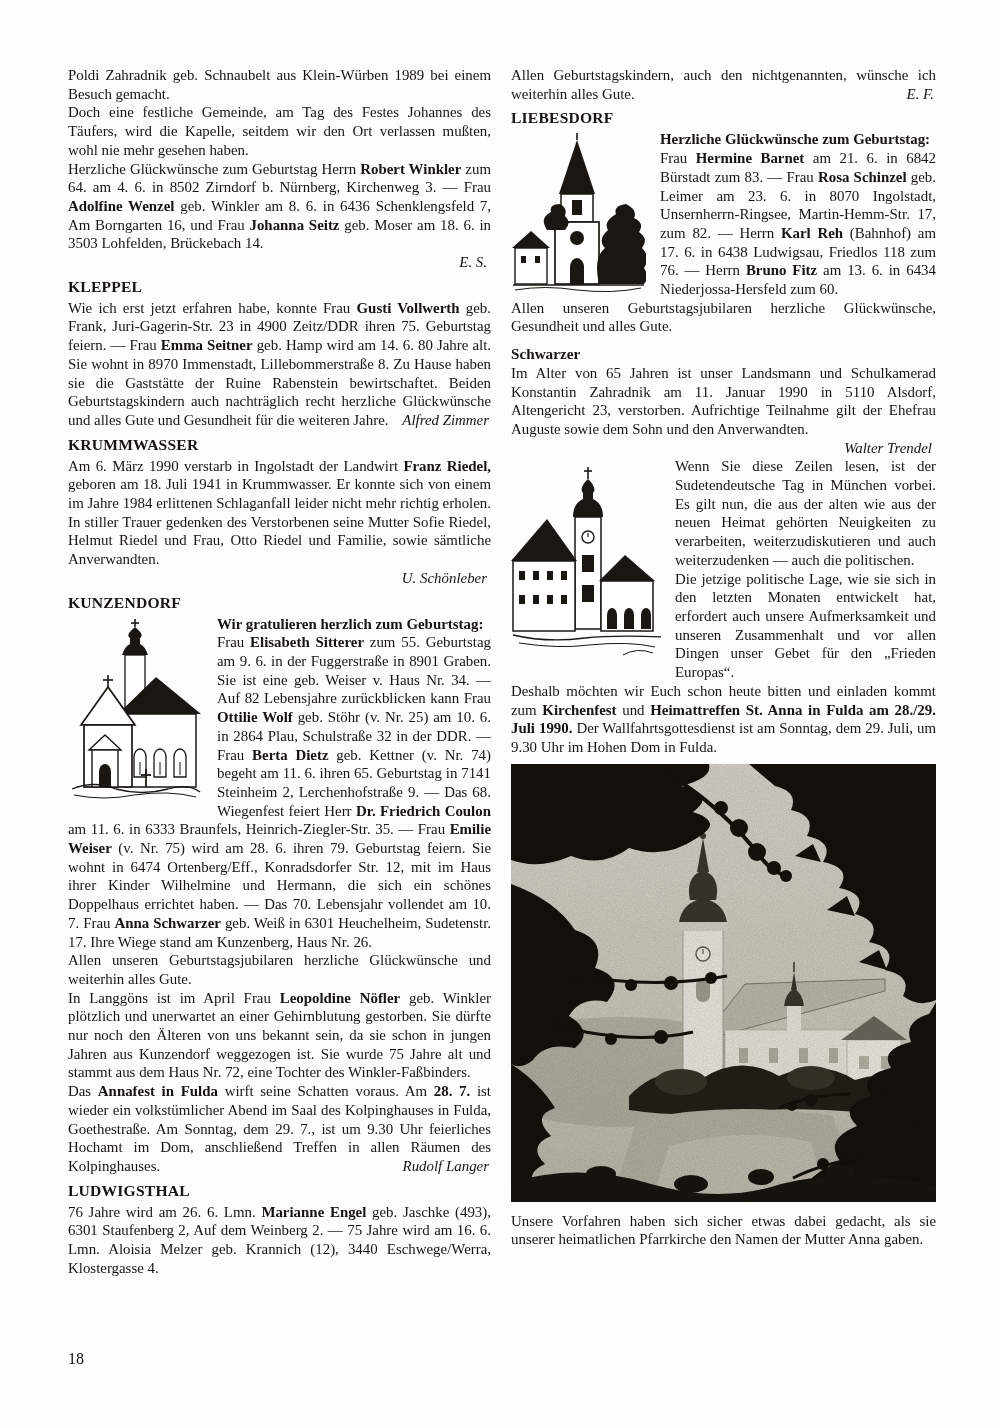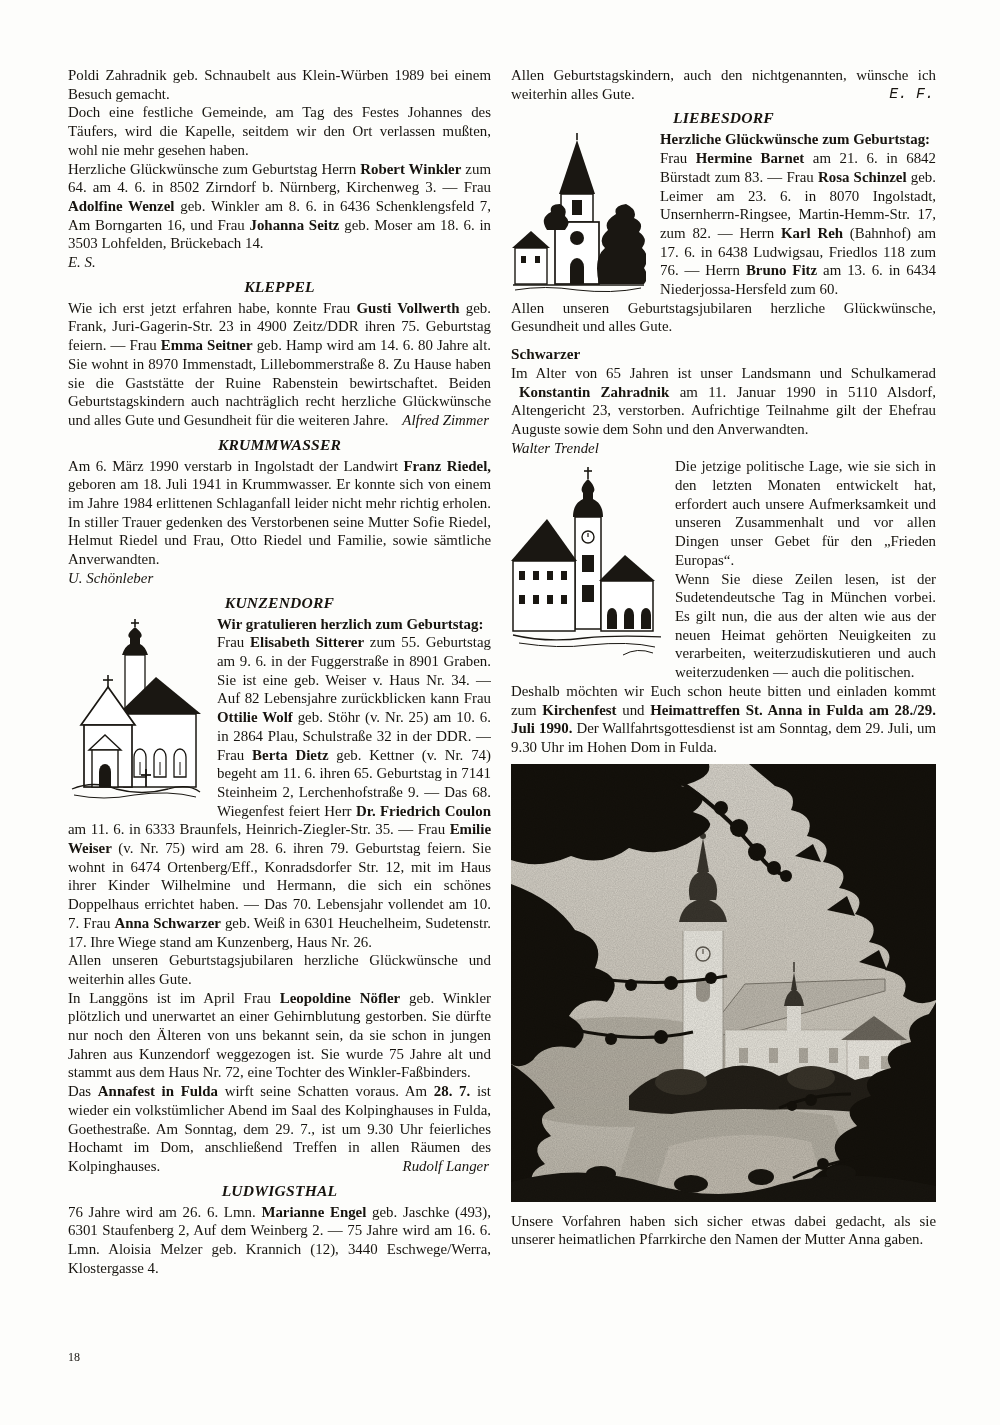--- a/index.html
+++ b/index.html
@@ -12,32 +12,32 @@
   .col {
     position:absolute; top:66px;
     font-size:14.9px; line-height:18.7px;
     text-align:justify; hyphens:auto; -webkit-hyphens:auto;
   }
   #col-left  { left:68px;  width:423px; }
   #col-right { left:511px; width:425px; }
   p.para { position:relative; }
   .bold { font-weight:bold; }
   .h-center {
-    font-weight:bold; text-align:center;
+    font-weight:bold; 
     font-size:15.6px; line-height:19px;
-    margin:5px 0 3px 0; letter-spacing:.2px;font-style:italic;
+    margin:5px 0 3px 0; letter-spacing:.2px;
   }
   .h-left { font-weight:bold; text-align:left; margin-top:9px; font-size:15.2px; }
-  .sig-line { font-style:italic; padding-right:4px; }
+  .sig-line { text-align:right; font-style:italic; padding-right:4px; }
   .sig-abs { position:absolute; right:2px; bottom:0; font-style:italic; }
   .float-img { float:left; margin:2px 14px 4px 0; }
   .clear { clear:both; }
   .photo { margin-top:7px; line-height:0; }
   .caption { margin-top:10px; }
-  .pagenum { position:absolute; left:68px; top:1350px; font-size:12px; }
+  .pagenum { position:absolute; left:68px; top:1350px; font-size:16px; }
   svg { display:block; }
 </style>
 </head>
 <body>
 
 <div class="col" id="col-left">
   <p class="para"><span>Poldi Zahradnik geb. Schnaubelt aus Klein-Würben 1989 bei einem Besuch gemacht.</span></p>
   <p class="para"><span>Doch eine festliche Gemeinde, am Tag des Festes Johannes des Täufers, wird die Kapelle, seitdem wir den Ort verlassen mußten, wohl nie mehr gesehen haben.</span></p>
   <p class="para"><span>Herzliche Glückwünsche zum Geburtstag Herrn </span><span style="font-weight: bold;">Robert Winkler</span><span> zum 64. am 4. 6. in 8502 Zirndorf b. Nürnberg, Kirchenweg 3. — Frau </span><span style="font-weight: bold;">Adolfine Wenzel</span><span> geb. Winkler am 8. 6. in 6436 Schenklengsfeld 7, Am Borngarten 16, und Frau </span><span style="font-weight: bold;">Johanna Seitz</span><span> geb. Moser am 18. 6. in 3503 Lohfelden, Brückebach 14.</span></p>
   <div class="sig-line">E. S.</div>
@@ -84,21 +84,21 @@
   <div class="clear"></div>
   <p class="para"><span>Allen unseren Geburtstagsjubilaren herzliche Glückwünsche und weiterhin alles Gute.</span></p>
   <p class="para"><span>In Langgöns ist im April Frau </span><span style="font-weight: bold;">Leopoldine Nöfler</span><span> geb. Winkler plötzlich und unerwartet an einer Gehirnblutung gestorben. Sie dürfte nur noch den Älteren von uns bekannt sein, da sie schon in jungen Jahren aus Kunzendorf weggezogen ist. Sie wurde 75 Jahre alt und stammt aus dem Haus Nr. 72, eine Tochter des Winkler-Faßbinders.</span></p>
   <p class="para"><span>Das </span><span style="font-weight: bold;">Annafest in Fulda</span><span> wirft seine Schatten voraus. Am </span><span style="font-weight: bold;">28. 7.</span><span> ist wieder ein volkstümlicher Abend im Saal des Kolpinghauses in Fulda, Goethestraße. Am Sonntag, dem 29. 7., ist um 9.30 Uhr feierliches Hochamt im Dom, anschließend Treffen in allen Räumen des Kolpinghauses.</span><span class="sig-abs" style="font-style: italic;">Rudolf Langer</span></p>
 
   <h3 class="h-center">LUDWIGSTHAL</h3>
   <p class="para"><span>76 Jahre wird am 26. 6. Lmn. </span><span style="font-weight: bold;">Marianne Engel</span><span> geb. Jaschke (493), 6301 Staufenberg 2, Auf dem Weinberg 2. — 75 Jahre wird am 16. 6. Lmn. </span><span style="font-weight: normal;">Aloisia Melzer</span><span> geb. Krannich (12), 3440 Eschwege/Werra, Klostergasse 4.</span></p>
 </div>
 
 <div class="col" id="col-right">
-  <p class="para"><span>Allen Geburtstagskindern, auch den nichtgenannten, wünsche ich weiterhin alles Gute.</span><span class="sig-abs" style="font-style: italic; font-family: Liberation Mono, monospace;">E. F.</span></p>
+  <p class="para"><span>Allen Geburtstagskindern, auch den nichtgenannten, wünsche ich weiterhin alles Gute.</span><span class="sig-abs" style="font-style: italic;">E. F.</span></p>
 
   <h3 class="h-center">LIEBESDORF</h3>
   <div class="section">
     <div class="float-img">
       <svg width="135" height="160" viewBox="0 0 135 160">
         <polygon points="48,62 66,8 84,62" fill="#1a1712"></polygon>
         <line x1="66" y1="8" x2="66" y2="1" stroke="#1a1712" stroke-width="1.6"></line>
         <rect x="50" y="62" width="32" height="28" fill="#fff" stroke="#1a1712" stroke-width="1.5"></rect>
         <rect x="61" y="68" width="10" height="15" fill="#1a1712"></rect>
         <rect x="44" y="90" width="44" height="62" fill="#fff" stroke="#1a1712" stroke-width="1.7"></rect>
@@ -114,21 +114,21 @@
         <path d="M4,158 q30,-5 62,0 q35,4 64,-2" stroke="#1a1712" stroke-width="1" fill="none"></path>
       </svg>
     </div>
     <p class="para bold">Herzliche Glückwünsche zum Geburtstag:</p>
     <p class="para"><span>Frau </span><span style="font-weight: bold;">Hermine Barnet</span><span> am 21. 6. in 6842 Bürstadt zum 83. — Frau </span><span style="font-weight: bold;">Rosa Schinzel</span><span> geb. Leimer am 23. 6. in 8070 Ingolstadt, Unsernherrn-Ringsee, Martin-Hemm-Str. 17, zum 82. — Herrn </span><span style="font-weight: bold;">Karl Reh</span><span> (Bahnhof) am 17. 6. in 6438 Ludwigsau, Friedlos 118 zum 76. — Herrn </span><span style="font-weight: bold;">Bruno Fitz</span><span> am 13. 6. in 6434 Niederjossa-Hersfeld zum 60.</span></p>
   </div>
   <div class="clear"></div>
   <p class="para"><span>Allen unseren Geburtstagsjubilaren herzliche Glückwünsche, Gesundheit und alles Gute.</span></p>
 
   <h4 class="h-left">Schwarzer</h4>
-  <p class="para"><span>Im Alter von 65 Jahren ist unser Landsmann und Schulkamerad </span><span style="font-weight: bold; margin-left: 8px;">Konstantin Zahradnik</span><span> am 11. Januar 1990 in 5110 Alsdorf, Altengericht 23, verstorben. Aufrichtige Teilnahme gilt der Ehefrau Auguste sowie dem Sohn und den Anverwandten.</span></p>
+  <p class="para"><span>Im Alter von 65 Jahren ist unser Landsmann und Schulkamerad </span><span style="font-weight: normal;">Konstantin Zahradnik</span><span> am 11. Januar 1990 in 5110 Alsdorf, Altengericht 23, verstorben. Aufrichtige Teilnahme gilt der Ehefrau Auguste sowie dem Sohn und den Anverwandten.</span></p>
   <div class="sig-line">Walter Trendel</div>
 
   <div class="section">
     <div class="float-img">
       <svg width="150" height="205" viewBox="0 0 150 205">
         <rect x="64" y="58" width="26" height="112" fill="#fff" stroke="#1a1712" stroke-width="1.5"></rect>
         <path d="M62,58 C62,46 68,42 72,40 L72,34 C67,29 77,20 77,20 C77,20 87,29 82,34 L82,40 C86,42 92,46 92,58 Z" fill="#1a1712"></path>
         <line x1="77" y1="20" x2="77" y2="8" stroke="#1a1712" stroke-width="1.6"></line>
         <line x1="73" y1="12" x2="81" y2="12" stroke="#1a1712" stroke-width="1.6"></line>
         <circle cx="77" cy="78" r="6" fill="#fff" stroke="#1a1712" stroke-width="1.4"></circle>
@@ -148,22 +148,22 @@
         <polygon points="88,122 114,96 144,122" fill="#1a1712"></polygon>
         <rect x="90" y="122" width="52" height="50" fill="#fff" stroke="#1a1712" stroke-width="1.5"></rect>
         <path d="M96,170 v-14 a5,7 0 0 1 10,0 v14 z" fill="#1a1712"></path>
         <path d="M113,170 v-14 a5,7 0 0 1 10,0 v14 z" fill="#1a1712"></path>
         <path d="M130,170 v-14 a5,7 0 0 1 10,0 v14 z" fill="#1a1712"></path>
         <path d="M2,176 q34,8 72,3 q44,-5 144,3" stroke="#1a1712" stroke-width="1.3" fill="none"></path>
         <path d="M8,184 q40,6 70,2 q40,-4 66,2" stroke="#1a1712" stroke-width="1" fill="none"></path>
         <path d="M112,196 q14,-8 30,-2" stroke="#1a1712" stroke-width="1" fill="none"></path>
       </svg>
     </div>
+    <p class="para"><span>Wenn Sie diese Zeilen lesen, ist der Sudetendeutsche Tag in München vorbei. Es gilt nun, die aus der alten wie aus der neuen Heimat gehörten Neuigkeiten zu verarbeiten, weiterzudiskutieren und auch weiterzudenken — auch die politischen.</span></p>
     <p class="para"><span>Die jetzige politische Lage, wie sie sich in den letzten Monaten entwickelt hat, erfordert auch unsere Aufmerksamkeit und unseren Zusammenhalt und vor allen Dingen unser Gebet für den „Frieden Europas“.</span></p>
-    <p class="para"><span>Wenn Sie diese Zeilen lesen, ist der Sudetendeutsche Tag in München vorbei. Es gilt nun, die aus der alten wie aus der neuen Heimat gehörten Neuigkeiten zu verarbeiten, weiterzudiskutieren und auch weiterzudenken — auch die politischen.</span></p>
   </div>
   <div class="clear"></div>
   <p class="para"><span>Deshalb möchten wir Euch schon heute bitten und einladen kommt zum </span><span style="font-weight: bold;">Kirchenfest</span><span> und </span><span style="font-weight: bold;">Heimattreffen St. Anna in Fulda am 28./29. Juli 1990.</span><span> Der Wallfahrtsgottesdienst ist am Sonntag, dem 29. Juli, um 9.30 Uhr im Hohen Dom in Fulda.</span></p>
 
   <div class="photo">
     <svg width="425" height="438" viewBox="0 0 425 438">
       <defs>
         <linearGradient id="sky" x1="0" y1="0" x2="0" y2="1">
           <stop offset="0" stop-color="#dad6cd"></stop>
           <stop offset="0.55" stop-color="#cfcabf"></stop>

